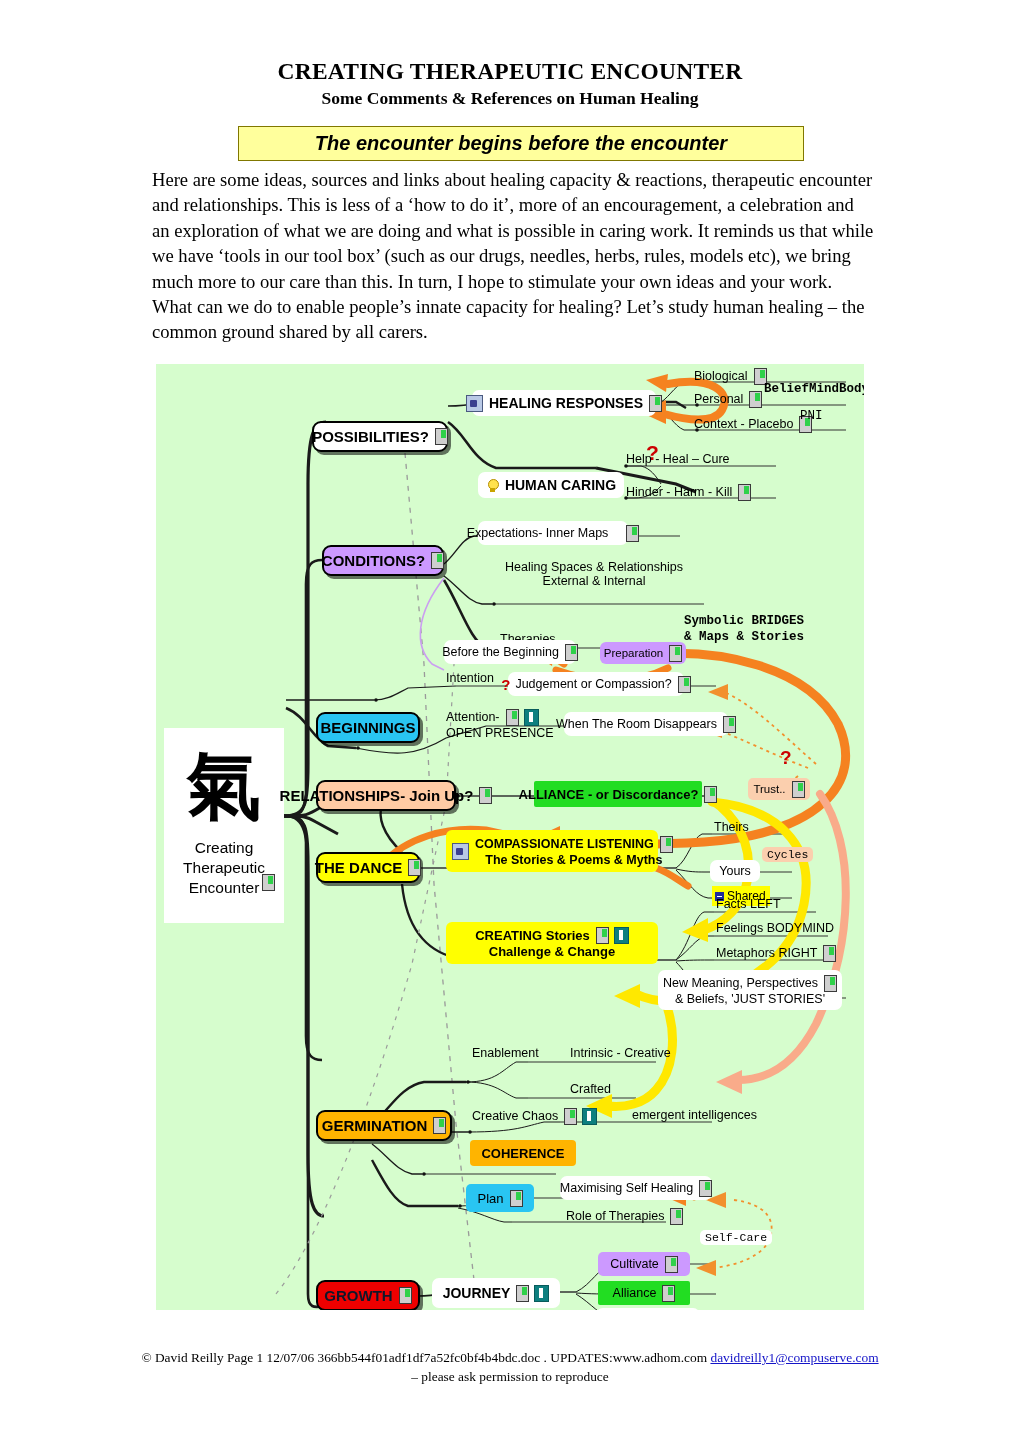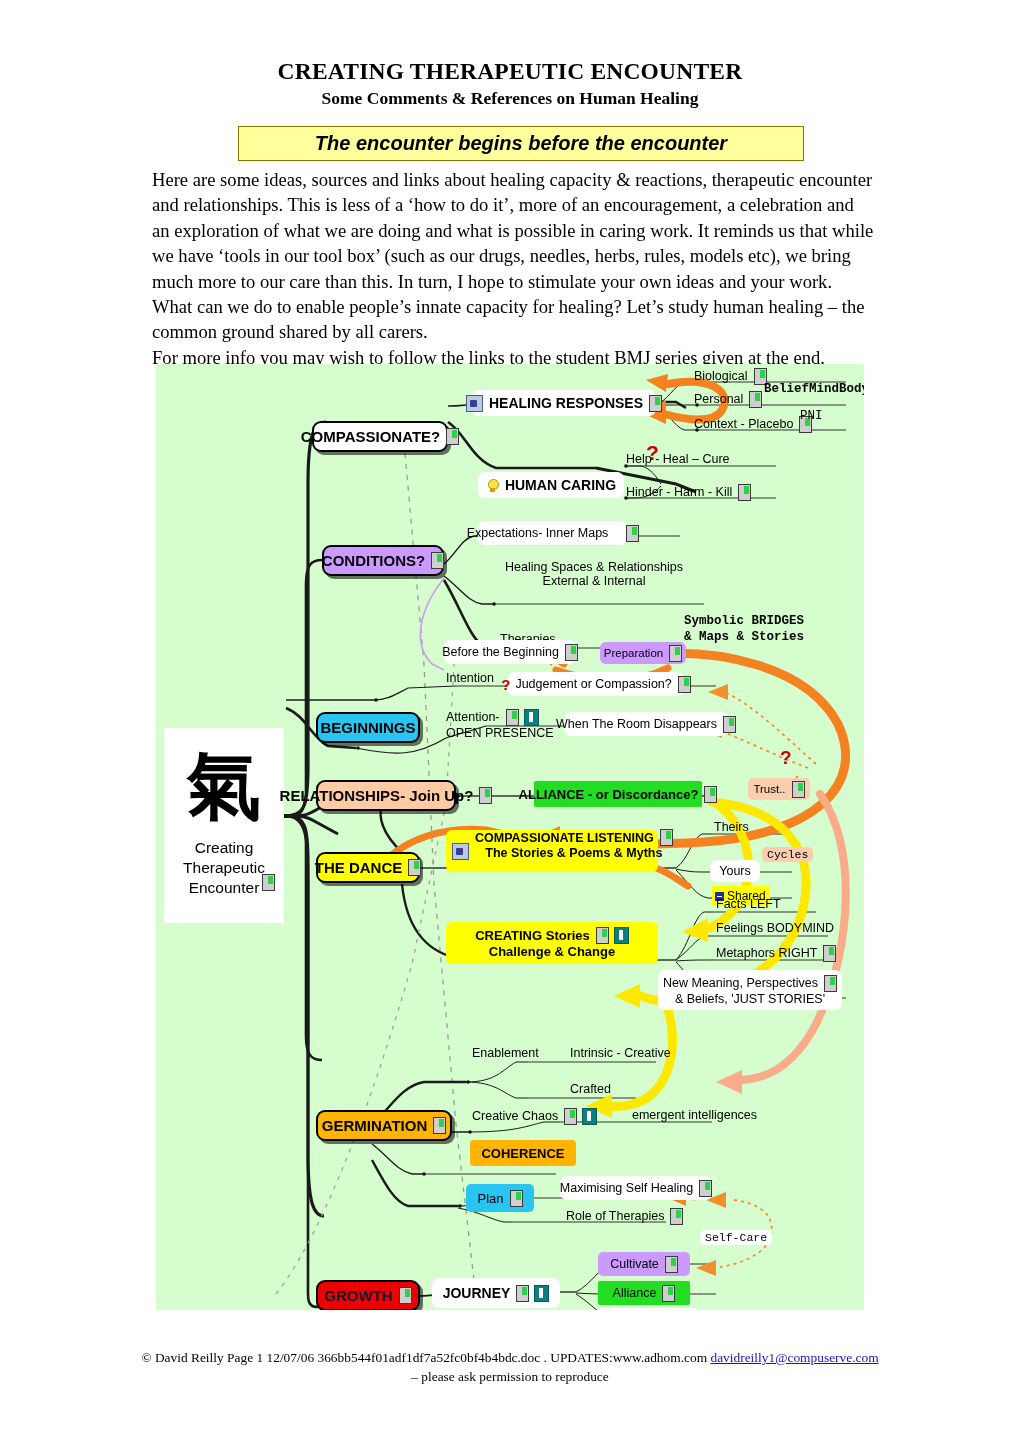--- a/index.html
+++ b/index.html
@@ -294,21 +294,20 @@
   <div id="doc-title">CREATING THERAPEUTIC ENCOUNTER</div>
   <div id="doc-subtitle">Some Comments &amp; References on Human Healing</div>
 </div>
 
 <div id="banner">
   <span id="banner-text">The encounter begins before the encounter</span>
 </div>
 
 <div id="intro">
   <p>Here are some ideas, sources and links about healing capacity &amp; reactions, therapeutic encounter and relationships.  This is less of a ‘how to do it’, more of an encouragement, a celebration and an exploration of what we are doing and what is possible in caring work.  It reminds us that while we have ‘tools in our tool box’ (such as our drugs, needles, herbs, rules, models etc), we bring much more to our care than this. In turn, I hope to stimulate your own ideas and your work. What can we do to enable people’s innate capacity for healing? Let’s study human healing – the common ground shared by all carers.</p>
-  <p>For more info you may wish to follow the links to the student BMJ series given at the end.</p>
 </div>
 
 <div id="mindmap">
 
   <svg class="links" viewBox="0 0 708 946">
 
     <path d="M128 452 C 150 452, 152 440, 152 400 L 152 120 C 152 70, 158 58, 170 58" fill="none" stroke="#1a1a1a" stroke-width="3.2"></path>
     <path d="M128 452 C 150 452, 152 462, 152 500 L 152 790 C 152 840, 158 852, 168 852" fill="none" stroke="#1a1a1a" stroke-width="3.2"></path>
     <path d="M128 452 C 146 452, 148 448, 150 430 L 150 220 C 150 200, 156 196, 166 196" fill="none" stroke="#1a1a1a" stroke-width="2.6"></path>
     <path d="M128 452 C 146 452, 148 456, 150 474 L 150 672 C 150 692, 156 696, 166 696" fill="none" stroke="#1a1a1a" stroke-width="2.6"></path>
@@ -470,21 +469,21 @@
     <div id="qi-glyph">氣</div>
     <div id="center-label">
       <div class="l1">Creating</div>
       <div class="l1">Therapeutic</div>
       <div class="l1">Encounter</div>
     </div>
   </div>
   <span class="doc-ico" style="position:absolute;left:100px;top:510px;"></span>
 
   <div class="node main-node" style="left:156px;top:57px;width:136px;height:31px;background:#ffffff;">
-    <span class="txt">COMPASSIONATE?</span>
+    <span class="txt">POSSIBILITIES?</span>
     <span class="doc-ico"></span>
   </div>
 
   <div class="node box-node" style="left:316px;top:26px;width:184px;height:26px;">
     <span class="speaker-ico"></span>
     <span class="txt">HEALING RESPONSES</span>
     <span class="doc-ico"></span>
   </div>
 
   <div class="node box-node" style="left:322px;top:108px;width:146px;height:26px;">
@@ -582,21 +581,21 @@
   <div class="node" style="left:592px;top:414px;width:62px;height:22px;background:#fbcfae;border-radius:5px;font-weight:normal;font-size:11.5px;padding:0 5px;justify-content:center;">
     <span class="txt">Trust..</span>
     <span class="doc-ico"></span>
   </div>
 
   <div class="node main-node" style="left:160px;top:488px;width:104px;height:31px;background:#ffff00;">
     <span class="txt">THE DANCE</span>
     <span class="doc-ico"></span>
   </div>
 
-  <div class="node" style="left:290px;top:466px;width:212px;height:42px;background:#ffff00;border-radius:6px;flex-direction:row;align-items:flex-end;padding:12px 6px;">
+  <div class="node" style="left:290px;top:466px;width:212px;height:42px;background:#ffff00;border-radius:6px;flex-direction:row;align-items:center;padding:12px 6px;">
     <span class="speaker-ico"></span>
     <span style="display:flex;flex-direction:column;align-items:center;flex:1;">
       <span style="display:flex;align-items:center;font-weight:bold;font-size:12.5px;">
         <span>COMPASSIONATE LISTENING</span>
         <span class="doc-ico"></span>
       </span>
       <span style="font-weight:bold;font-size:12.5px;">The Stories &amp; Poems &amp; Myths</span>
     </span>
   </div>
 

